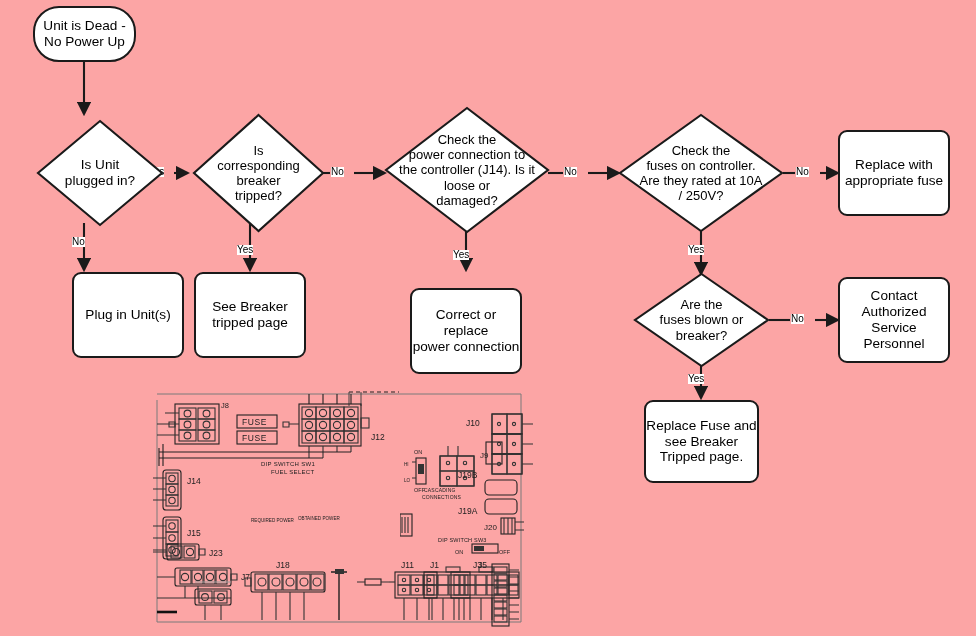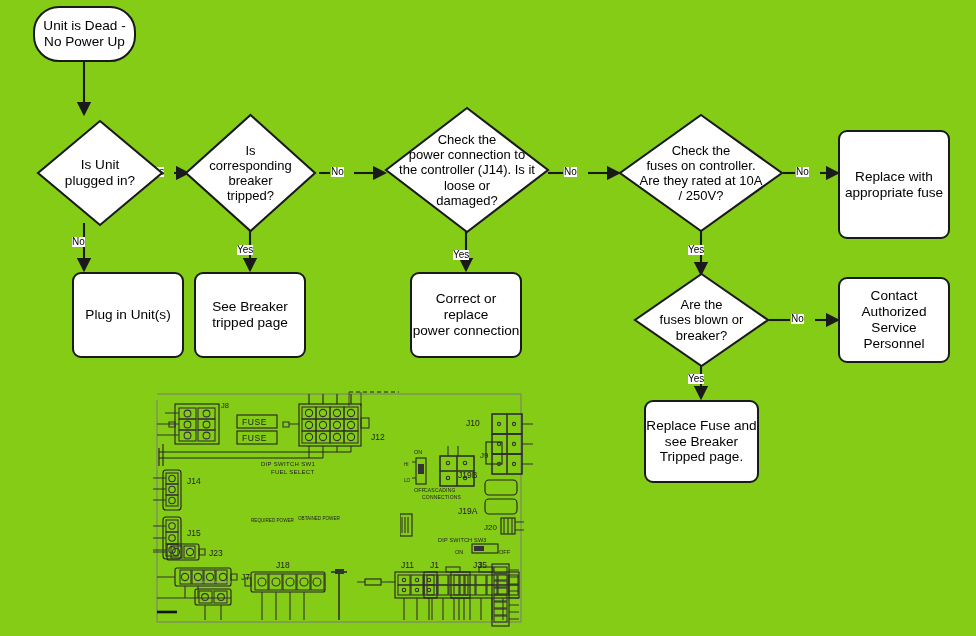--- a/index.html
+++ b/index.html
@@ -9,21 +9,21 @@
   }
   body {
     font-family: "Liberation Sans", sans-serif;
     color: #000000;
   }
   #canvas {
     position: relative;
     width: 976px;
     height: 636px;
     overflow: hidden;
-    background: #84cc16;
+    background: #fca5a5;
   }
   .node {
     position: absolute;
     box-sizing: border-box;
     display: flex;
     align-items: center;
     justify-content: center;
     text-align: center;
     line-height: 1.16;
     color: #000;
@@ -129,21 +129,21 @@
       <polygon points="64,2 126,54 64,106 2,54" fill="#ffffff" stroke="#1a1a1a" stroke-width="2.1"></polygon>
     </svg>
     <span class="dtext">Is Unit
 plugged in?</span>
   </div>
 
   <div class="node process fs14" style="left:28px; top:272px; width:112px; height:86px;margin-left:44px;">
     <span>Plug in Unit(s)</span>
   </div>
 
-  <div class="node decision fs13" style="left:184px; top:113px; width:133px; height:120px;justify-content:center;">
+  <div class="node decision fs13" style="left:192px; top:113px; width:133px; height:120px;justify-content:center;">
     <svg width="133" height="120" viewBox="0 0 133 120">
       <polygon points="66.5,2 131,60 66.5,118 2,60" fill="#ffffff" stroke="#1a1a1a" stroke-width="2.1"></polygon>
     </svg>
     <span class="dtext">Is
 corresponding
 breaker
 tripped?</span>
   </div>
 
   <div class="node process fs14" style="left:194px; top:272px; width:112px; height:86px;">
@@ -155,36 +155,36 @@
     <svg width="166" height="128" viewBox="0 0 166 128">
       <polygon points="83,2 164,64 83,126 2,64" fill="#ffffff" stroke="#1a1a1a" stroke-width="2.1"></polygon>
     </svg>
     <span class="dtext">Check the
 power connection to
 the controller (J14).  Is it
 loose or
 damaged?</span>
   </div>
 
-  <div class="node process fs14" style="left:410px; top:272px; width:112px; height:86px;">
+  <div class="node process fs14" style="left:410px; top:288px; width:112px; height:86px;">
     <span>Correct or replace
 power connection</span>
   </div>
 
   <div class="node decision fs13" style="left:618px; top:113px; width:166px; height:120px;">
     <svg width="166" height="120" viewBox="0 0 166 120">
       <polygon points="83,2 164,60 83,118 2,60" fill="#ffffff" stroke="#1a1a1a" stroke-width="2.1"></polygon>
     </svg>
     <span class="dtext">Check the
 fuses on controller.
 Are they rated at 10A
 / 250V?</span>
   </div>
 
-  <div class="node process fs14" style="left:838px; top:130px; width:112px; height:109px;">
+  <div class="node process fs14" style="left:838px; top:130px; width:112px; height:86px;">
     <span>Replace with
 appropriate fuse</span>
   </div>
 
   <div class="node decision fs13" style="left:633px; top:272px; width:137px; height:96px;">
     <svg width="137" height="96" viewBox="0 0 137 96">
       <polygon points="68.5,2 135,48 68.5,94 2,48" fill="#ffffff" stroke="#1a1a1a" stroke-width="2.1"></polygon>
     </svg>
     <span class="dtext">Are the
 fuses blown or

